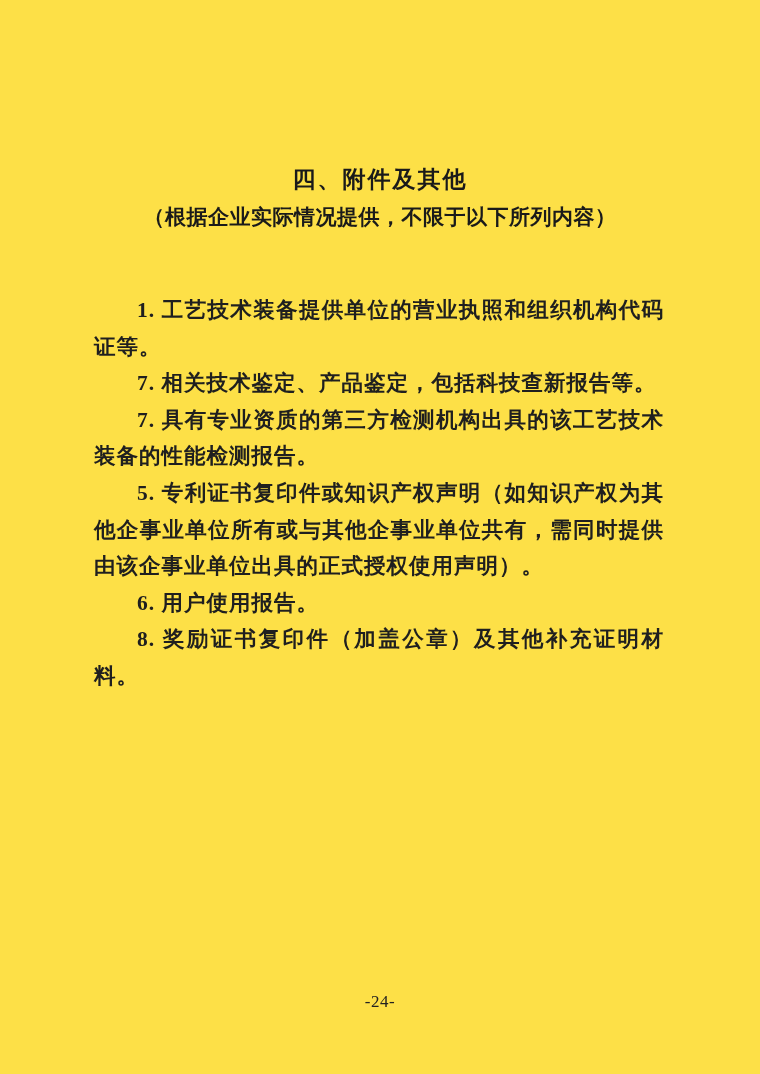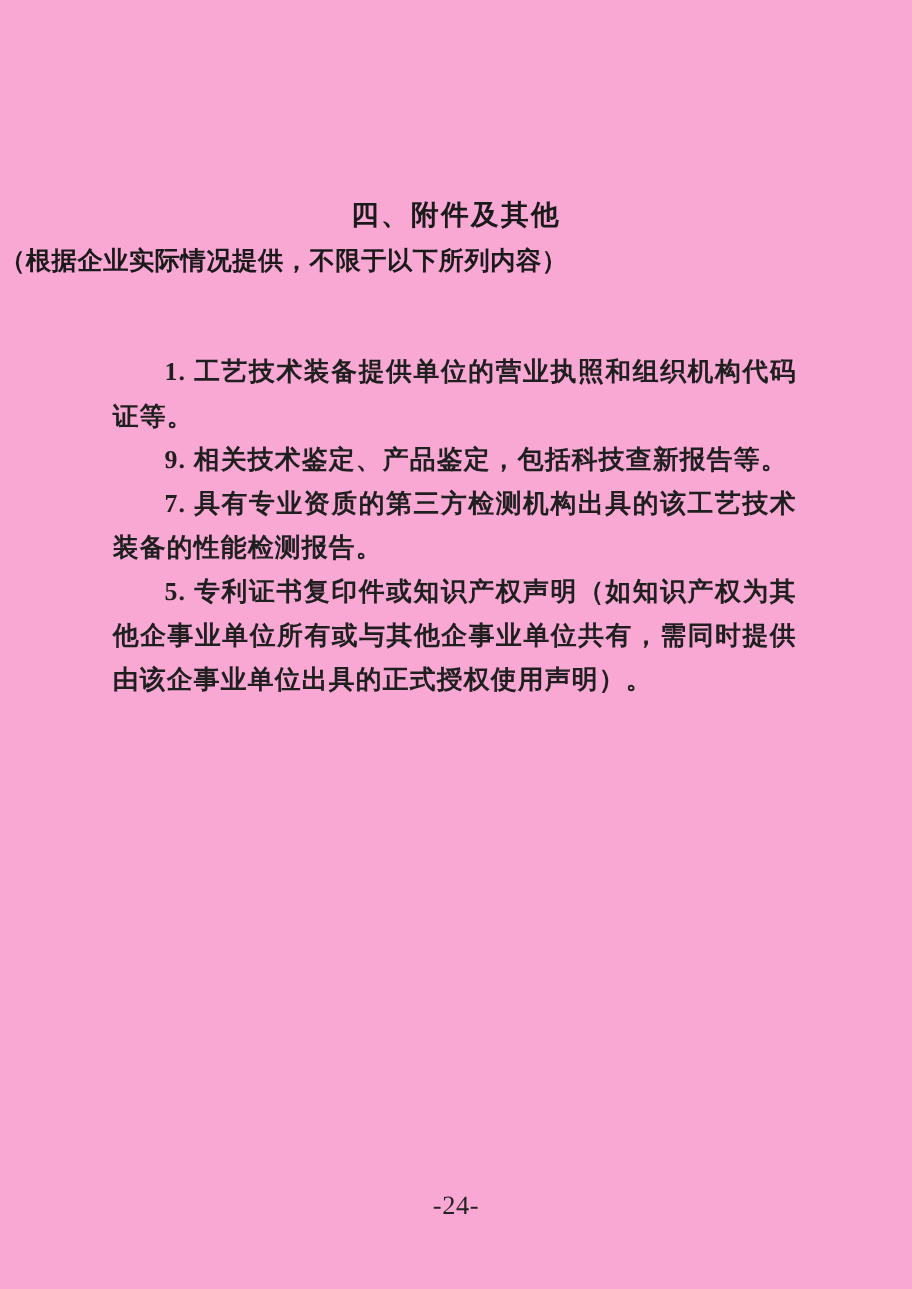--- a/index.html
+++ b/index.html
@@ -4,21 +4,21 @@
 <style>
   html, body {
     margin: 0;
     padding: 0;
     background: #ffffff;
   }
   .page {
     position: relative;
     width: 760px;
     height: 1074px;
-    background: #f9a8d4;
+    background: #fde047;
     overflow: hidden;
     font-family: "Liberation Serif", serif;
     color: #1c1c1c;
   }
   .doc-title {
     position: absolute;
     top: 164px;
     left: 0;
     width: 100%;
     text-align: center;
@@ -27,21 +27,21 @@
     font-size: 23px;
     letter-spacing: 2px;
     color: #1a1a1a;
     margin: 0;
   }
   .doc-subtitle {
     position: absolute;
     top: 203px;
     left: 0;
     width: 100%;
-    text-align: left;
+    text-align: center;
     font-family: Liberation Sans, sans-serif;
     font-weight: bold;
     font-size: 21px;
     letter-spacing: 0.5px;
     color: #1a1a1a;
     margin: 0;
   }
   .doc-body {
     position: absolute;
     top: 292px;
@@ -61,36 +61,38 @@
     text-indent: 2em;
     font-weight: bold;
   }
   .page-number {
     position: absolute;
     top: 992px;
     left: 0;
     width: 100%;
     text-align: center;
     font-family: "Liberation Serif", serif;
-    font-size: 22px;
+    font-size: 17px;
     letter-spacing: 0.5px;
     color: #222222;
   }
 </style>
 </head>
 <body>
 
 <div class="page">
 
   <h1 class="doc-title">四、附件及其他</h1>
 
   <h2 class="doc-subtitle">（根据企业实际情况提供，不限于以下所列内容）</h2>
 
   <div class="doc-body">
     <p>1. 工艺技术装备提供单位的营业执照和组织机构代码证等。</p>
-    <p>9. 相关技术鉴定、产品鉴定，包括科技查新报告等。</p>
+    <p>7. 相关技术鉴定、产品鉴定，包括科技查新报告等。</p>
     <p>7. 具有专业资质的第三方检测机构出具的该工艺技术装备的性能检测报告。</p>
     <p>5. 专利证书复印件或知识产权声明（如知识产权为其他企事业单位所有或与其他企事业单位共有，需同时提供由该企事业单位出具的正式授权使用声明）。</p>
+    <p>6. 用户使用报告。</p>
+    <p>8. 奖励证书复印件（加盖公章）及其他补充证明材料。</p>
   </div>
 
   <div class="page-number">-24-</div>
 
 </div>
 
 </body></html>

